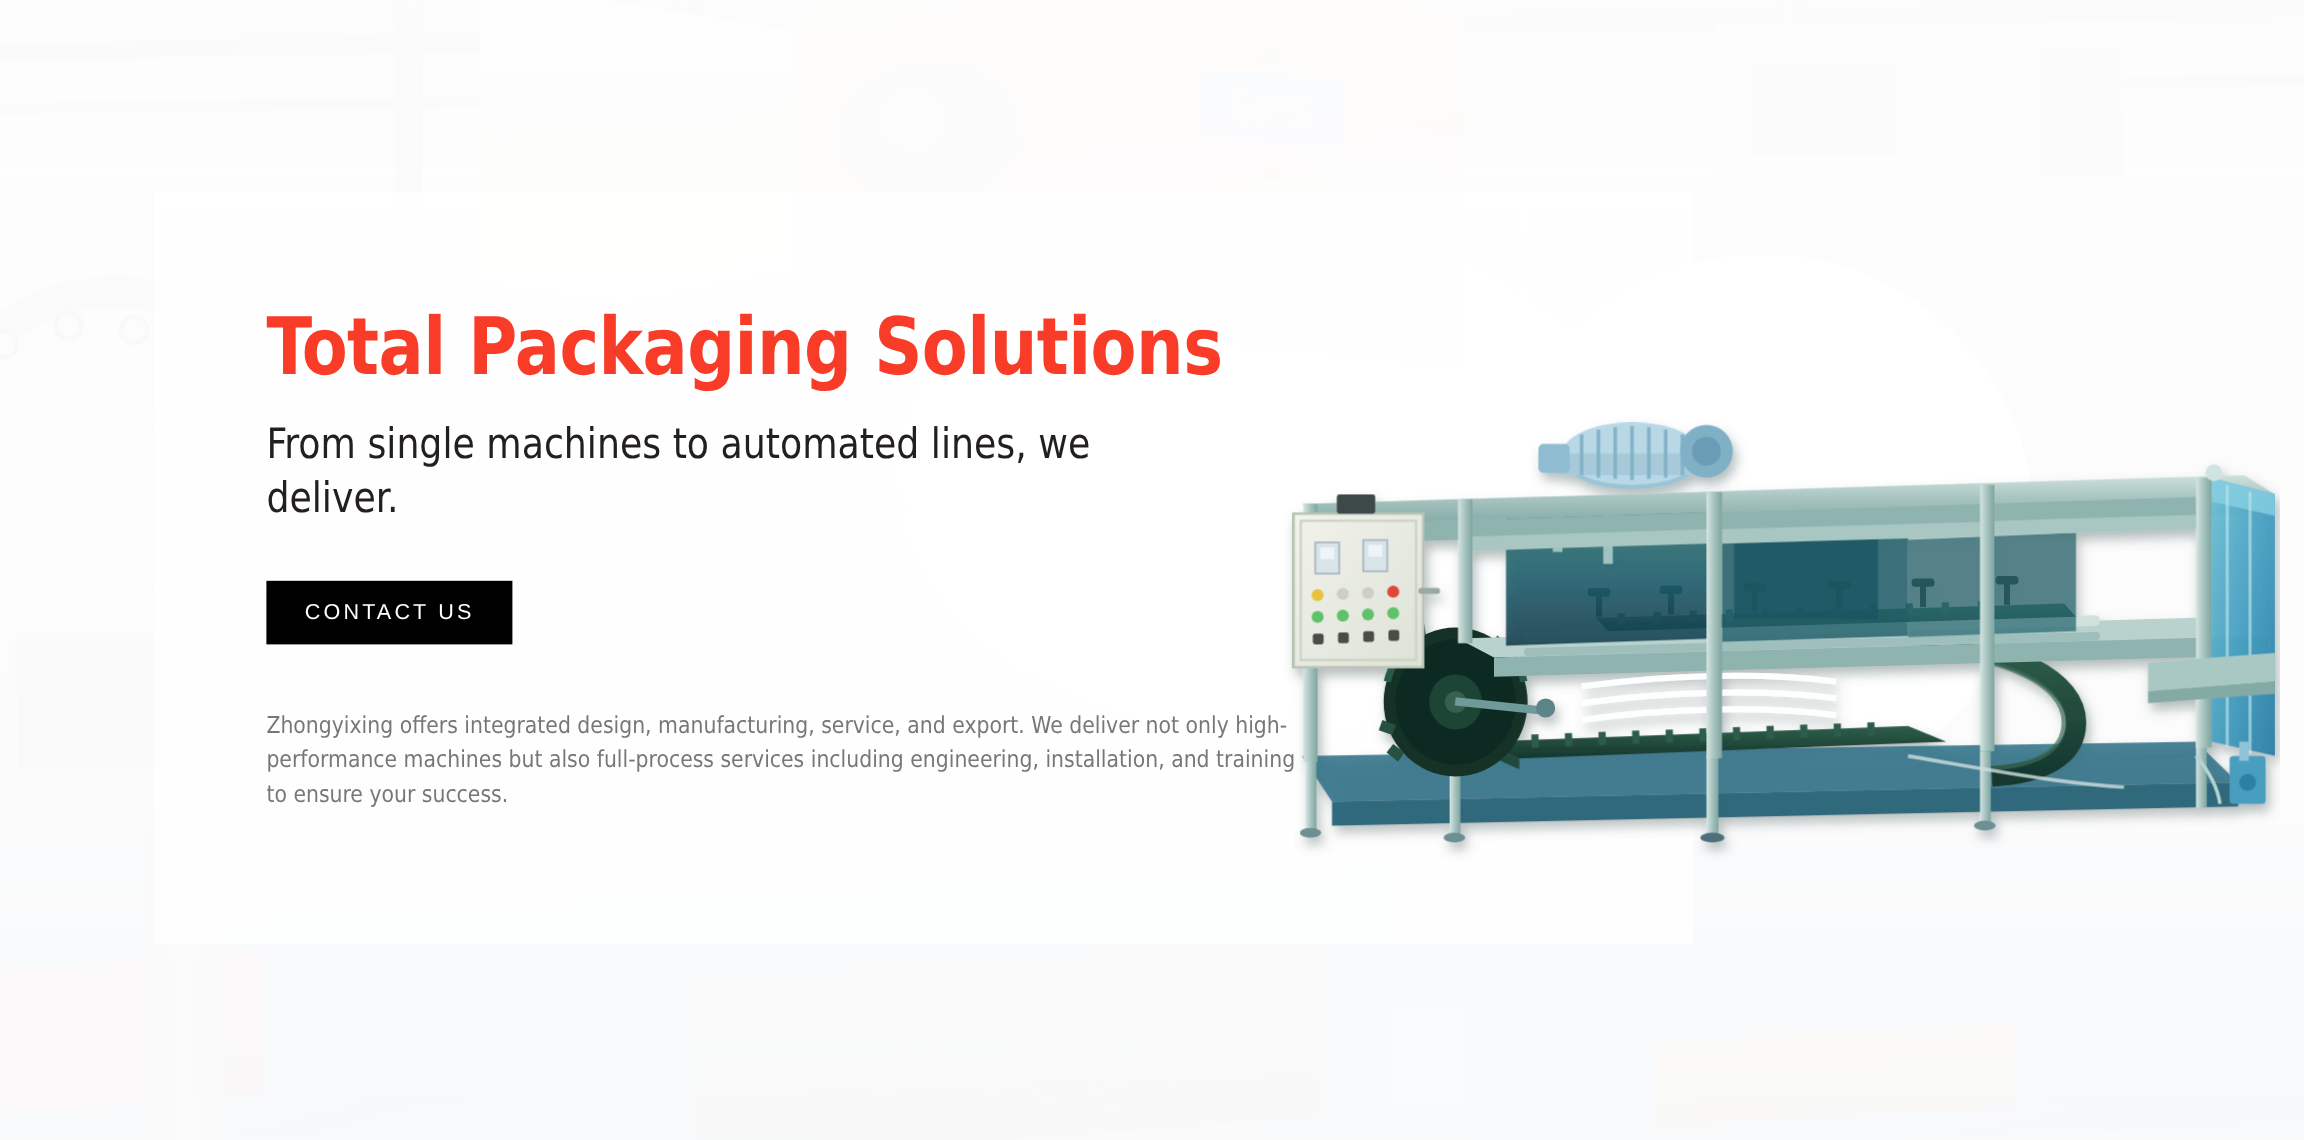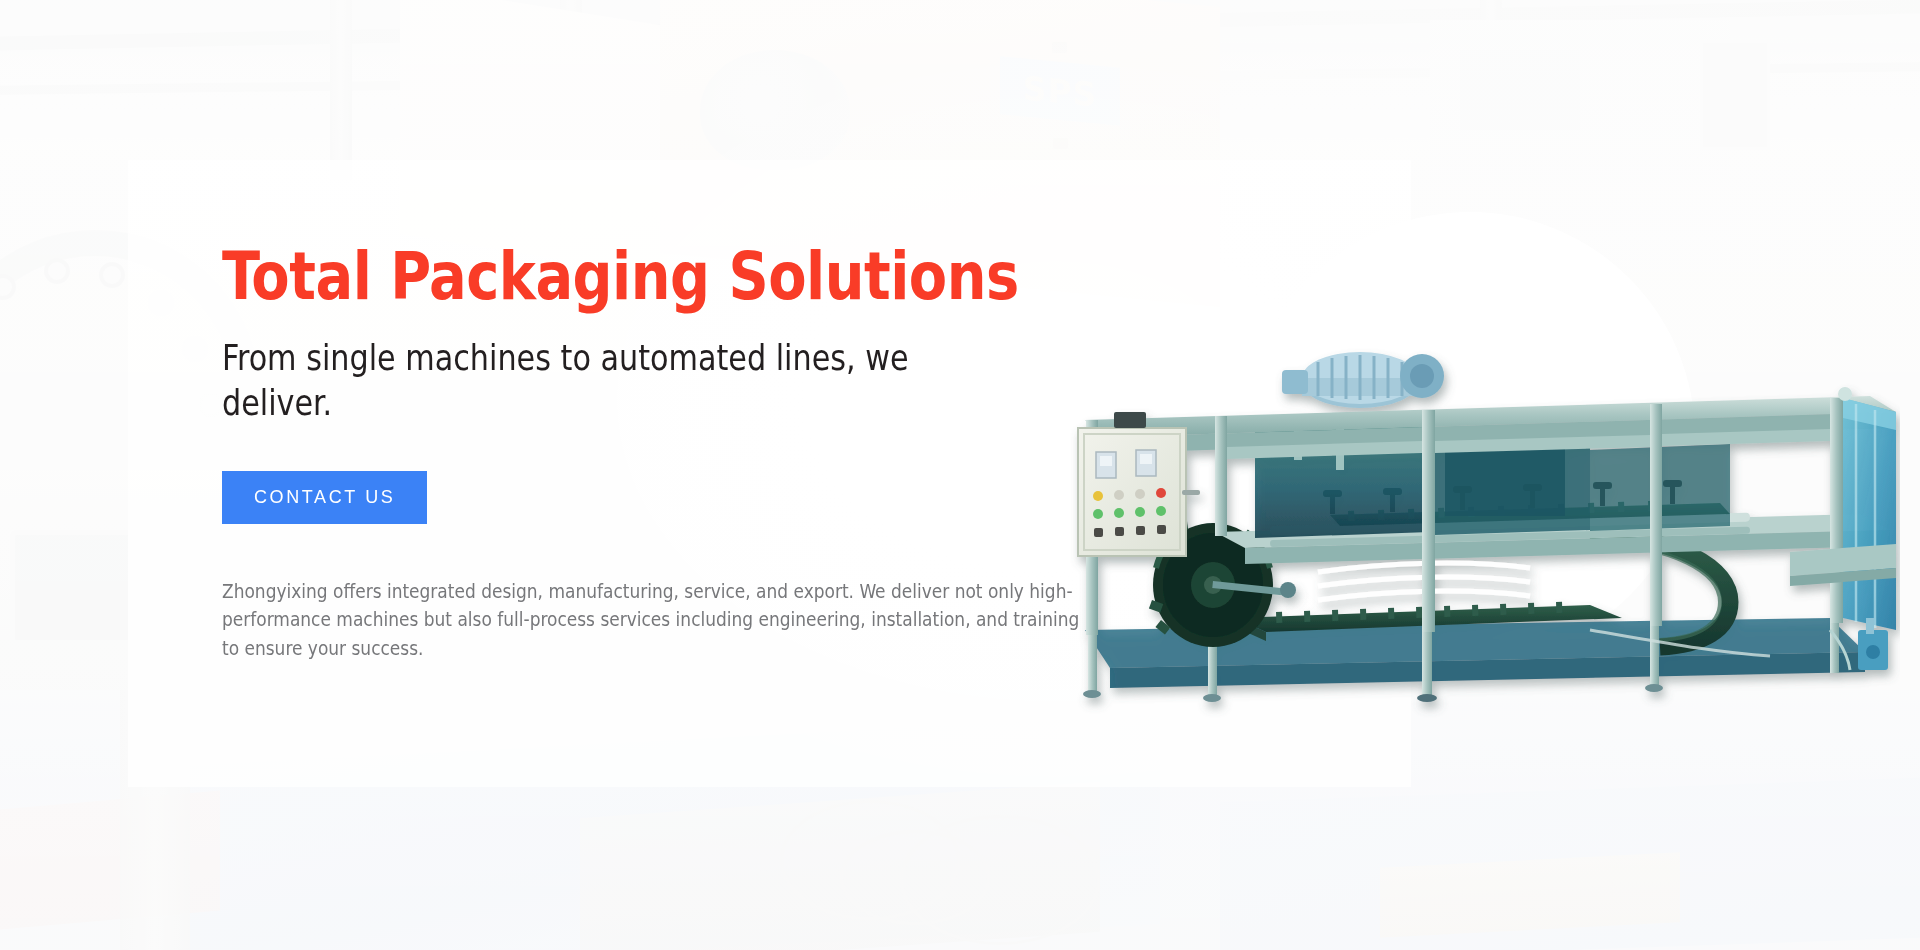--- a/index.html
+++ b/index.html
@@ -184,21 +184,21 @@
   .card {
     position:absolute;
     left:128px; top:160px;
     width:1283px; height:627px;
     background:rgba(255,255,255,.72);
   }
 
   
   .copy {
     position:absolute;
-    left:222px; top:244px;
+    left:222px; top:257px;
     width:920px;
   }
   .headline {
     font-family:"DejaVu Sans Condensed","Liberation Sans Narrow","Liberation Sans", sans-serif;
     font-weight:700;
     font-size:66px;
     line-height:1.0;
     letter-spacing:-0.5px;
     color:#f93c27;
     white-space:nowrap;
@@ -212,21 +212,21 @@
     font-size:35px;
     line-height:1.28;
     color:#231f20;
     max-width:790px;
     transform:scaleX(.96);
     transform-origin:left center;
   }
   .cta {
     display:inline-block;
     margin-top:45px;
-    background:#3b82f6;
+    background:#000000;
     color:#ffffff;
     border:none;
     padding:17px 32px 18px 32px;
     font-family:"Liberation Sans", sans-serif;
     font-size:18px;
     font-weight:400;
     letter-spacing:2.6px;
     cursor:pointer;
     line-height:1;
   }

